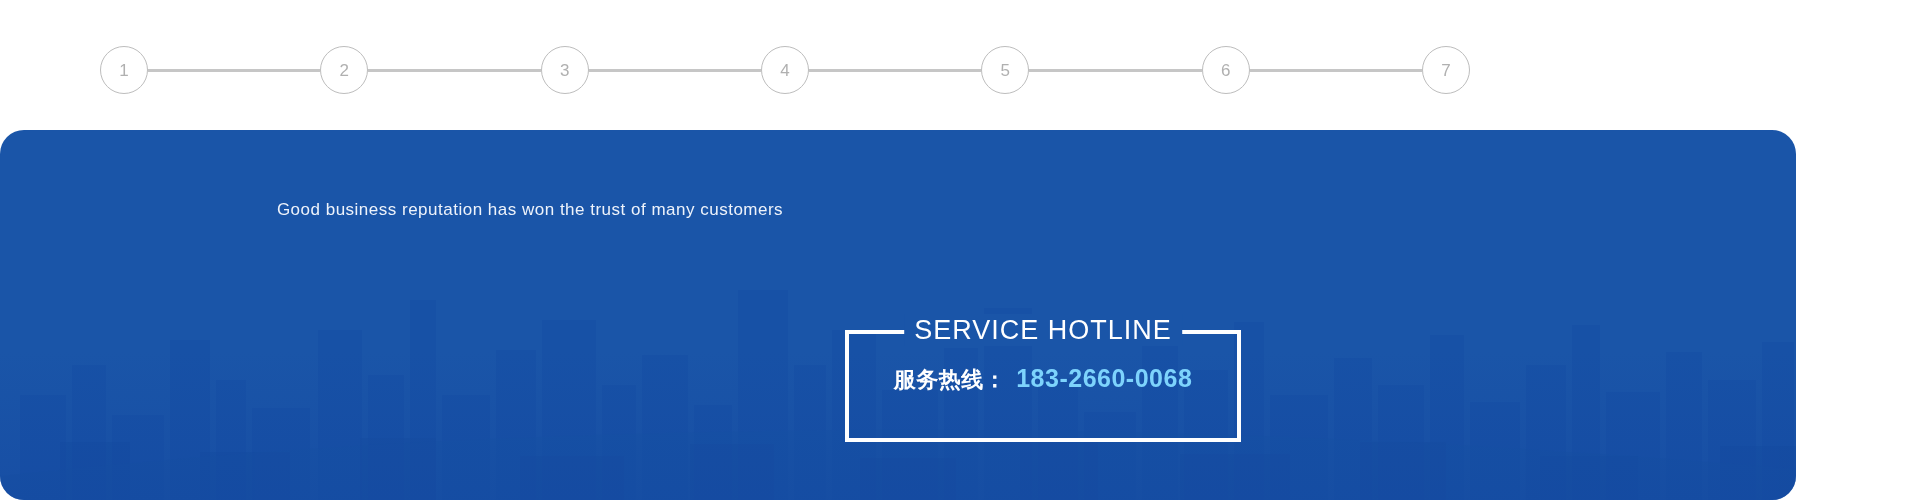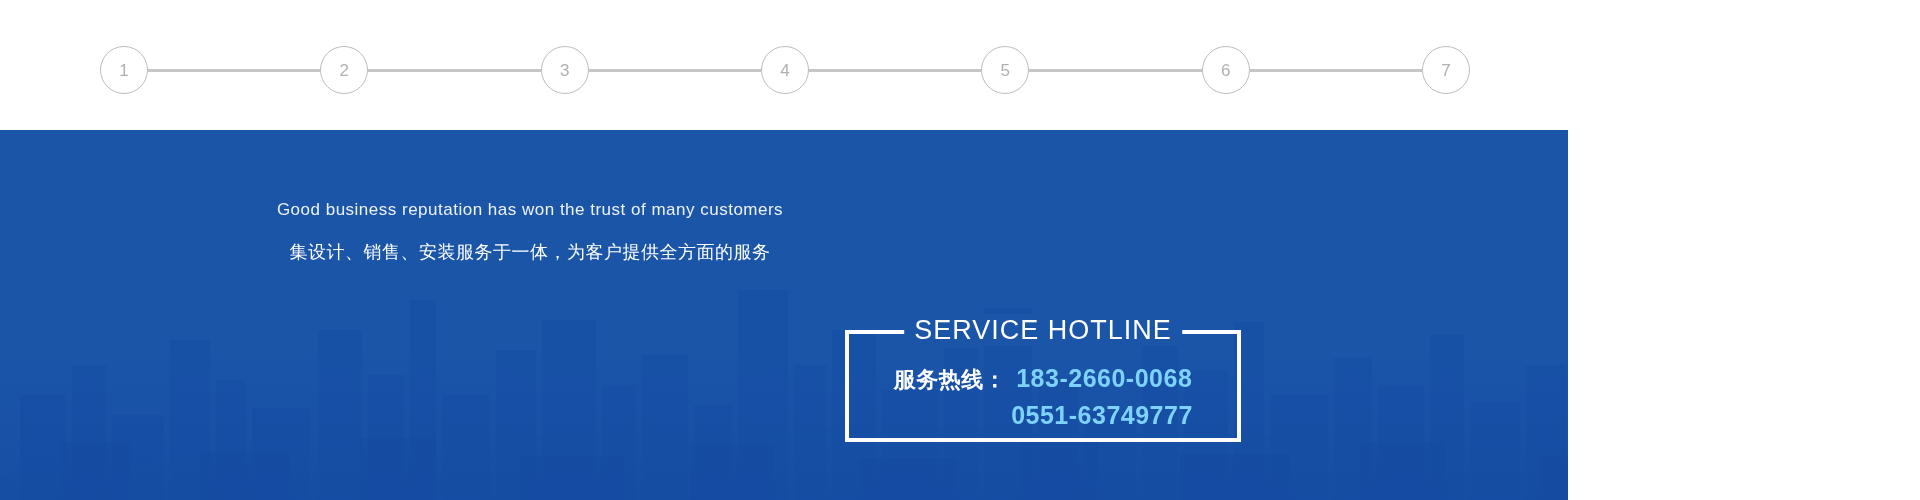--- a/index.html
+++ b/index.html
@@ -28,23 +28,24 @@
     display:flex;align-items:center;justify-content:center;
     font-size:17px;color:#b0b0b0;line-height:1;
     font-family:"Liberation Sans","DejaVu Sans",sans-serif;
   }
   .step-line{
     flex:1 1 auto;height:3px;background:#c6c6c6;min-width:10px;
   }
 
   
   .promo-band{
-    position:absolute;left:0;top:130px;width:1568px;height:370px;
+    position:absolute;left:0;top:130px;width:1796px;height:370px;
     background:#1a55a8;
     overflow:hidden;
+    border-radius:24px;
   }
   .skyline-wrap{
     position:absolute;left:0;bottom:0;width:1920px;height:320px;opacity:.55;
   }
   .road{
     position:absolute;left:0;bottom:0;width:1920px;height:150px;
     background:linear-gradient(to top, rgba(20,70,160,.45), rgba(26,85,168,0));
   }
 
   
@@ -209,31 +210,27 @@
           <rect x="1540" y="276" width="98" height="44"></rect>
           <rect x="1720" y="266" width="88" height="54"></rect>
         </g>
         <path d="M0 320 L0 296 C 260 268 560 248 980 250 C 1340 252 1660 276 1920 300 L1920 320 Z" fill="#14509f" opacity="0.35"></path>
       </svg>
     </div>
     <div class="road"></div>
 
     <div class="promo-left">
       <div class="promo-en">Good business  reputation has  won  the  trust  of  many  customers</div>
-      <div class="promo-sub">集设计、销售、安装服务于一体，为客户提供全方面的服务</div>
     </div>
 
     <div class="hotline">
       <div class="hl-border"></div>
       <div class="hl-title">SERVICE  HOTLINE</div>
       <div class="hl-body">
         <div class="hl-row">
           <span class="hl-label">服务热线：</span>
           <span class="hl-num">183-2660-0068</span>
         </div>
-        <div class="hl-row hl-row-2">
-          <span class="hl-num" style="margin-left:0;">0551-63749777</span>
-        </div>
       </div>
     </div>
 
   </div>
 </div>
 
 </body></html>

